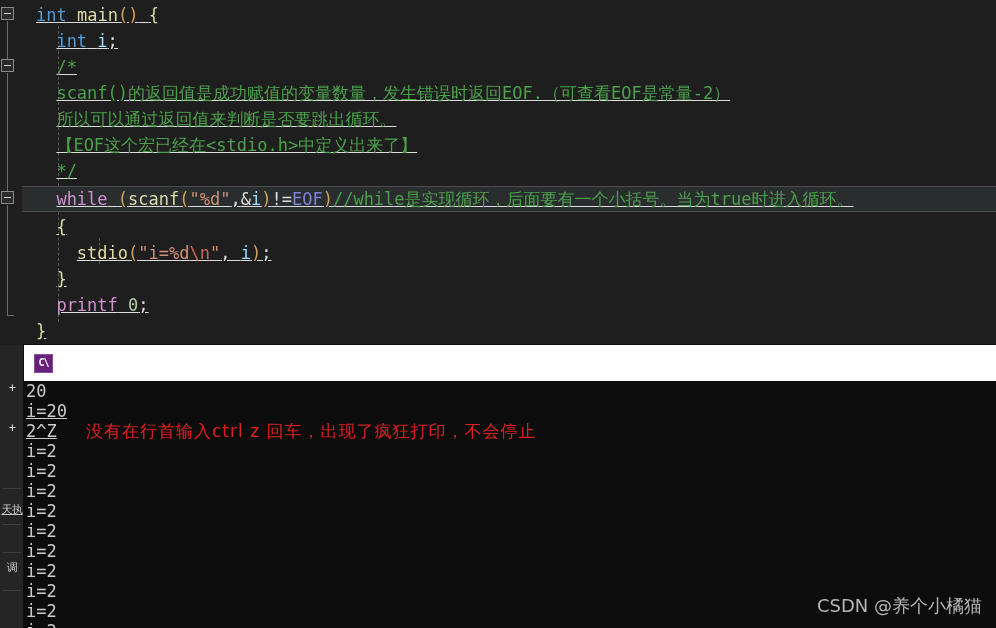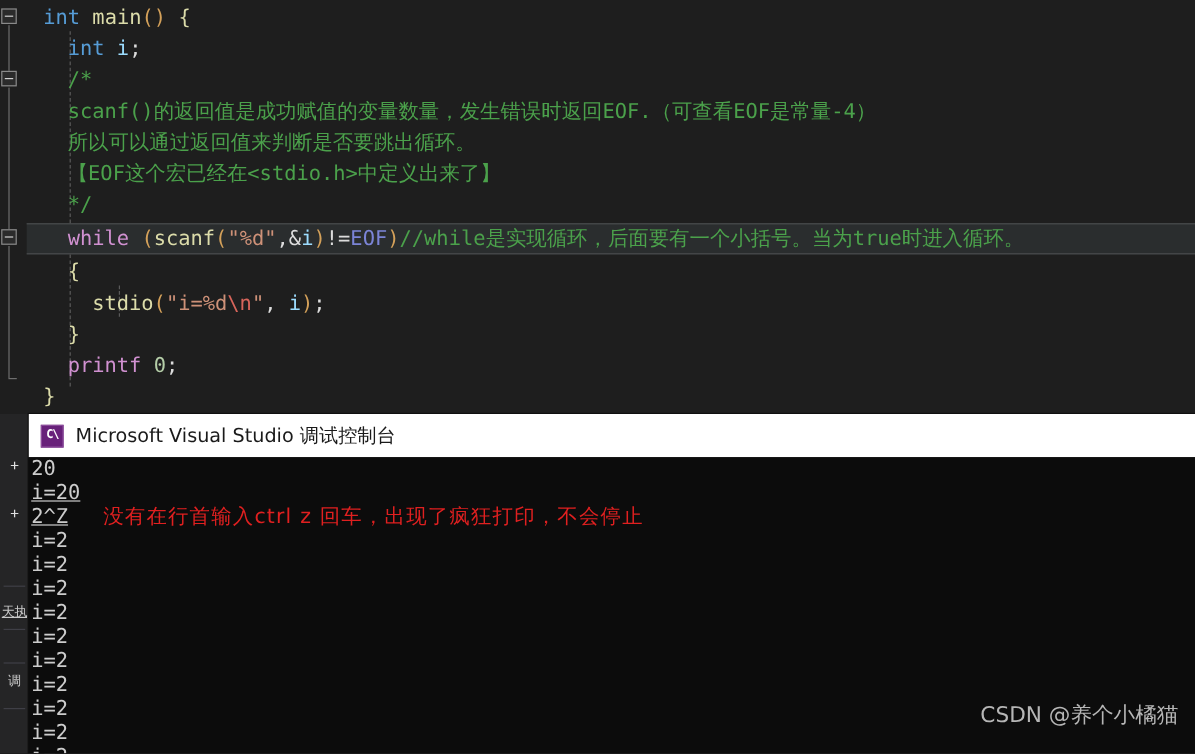--- a/index.html
+++ b/index.html
@@ -116,20 +116,21 @@
   .code-line {
     position: absolute;
     left: 22px;
     height: 26px;
     line-height: 26px;
     font-family: "DejaVu Sans Mono", "Liberation Mono", monospace;
     font-size: 17px;
     white-space: pre;
     color: #dcdcdc;
     z-index: 4;
+    text-decoration: underline;
   }
 
   
   .t-kw      { color: #569cd6; }   
   .t-ctrl    { color: #d191d1; }   
   .t-fn      { color: #dcdcaa; }   
   .t-paren   { color: #d4a15a; }   
   .t-brace   { color: #dcdcaa; }   
   .t-var     { color: #9cdcfe; }   
   .t-str     { color: #ce9178; }   
@@ -206,21 +207,21 @@
     letter-spacing: 1px;
     white-space: nowrap;
     height: 20px;
     line-height: 20px;
   }
 
   
   .watermark {
     position: absolute;
     right: 14px;
-    bottom: 20px;
+    bottom: 10px;
     color: #b6b6b6;
     font-family: "DejaVu Sans", "Liberation Sans", sans-serif;
     font-size: 18px;
     z-index: 9;
     white-space: nowrap;
   }
 </style>
 </head>
 <body>
 
@@ -265,39 +266,38 @@
 
     <div id="indent-guides">
         <div class="indent-guide" style="left: 58px; top: 26px; height: 160px;"></div>
         <div class="indent-guide" style="left: 58px; top: 212px; height: 110px;"></div>
         <div class="indent-guide" style="left: 99px; top: 238px; height: 26px;"></div>
       </div>
     <div id="code-lines">
         <div class="code-line" style="top: 2px; padding-left: 14px;"><span class="t-kw">int</span><span class="t-op"> </span><span class="t-fn">main</span><span class="t-paren">()</span><span class="t-op"> </span><span class="t-brace">{</span></div>
         <div class="code-line" style="top: 28px; padding-left: 34.4px;"><span class="t-kw">int</span><span class="t-op"> </span><span class="t-var">i</span><span class="t-op">;</span></div>
         <div class="code-line" style="top: 54px; padding-left: 34.4px;"><span class="t-cmt">/*</span></div>
-        <div class="code-line" style="top: 80px; padding-left: 34.4px;"><span class="t-cmt">scanf()的返回值是成功赋值的变量数量，发生错误时返回EOF.（可查看EOF是常量-4）</span></div>
+        <div class="code-line" style="top: 80px; padding-left: 34.4px;"><span class="t-cmt">scanf()的返回值是成功赋值的变量数量，发生错误时返回EOF.（可查看EOF是常量-2）</span></div>
         <div class="code-line" style="top: 106px; padding-left: 34.4px;"><span class="t-cmt">所以可以通过返回值来判断是否要跳出循环。</span></div>
         <div class="code-line" style="top: 132px; padding-left: 34.4px;"><span class="t-cmt">【EOF这个宏已经在&lt;stdio.h&gt;中定义出来了】</span></div>
         <div class="code-line" style="top: 158px; padding-left: 34.4px;"><span class="t-cmt">*/</span></div>
         <div class="code-line" style="top: 186px; padding-left: 34.4px;"><span class="t-ctrl">while</span><span class="t-op"> </span><span class="t-paren">(</span><span class="t-fn">scanf</span><span class="t-paren">(</span><span class="t-str">"%d"</span><span class="t-op">,</span><span class="t-op">&amp;</span><span class="t-var">i</span><span class="t-paren">)</span><span class="t-op">!=</span><span class="t-macro">EOF</span><span class="t-paren">)</span><span class="t-cmt">//while是实现循环，后面要有一个小括号。当为true时进入循环。</span></div>
         <div class="code-line" style="top: 214px; padding-left: 34.4px;"><span class="t-brace">{</span></div>
         <div class="code-line" style="top: 240px; padding-left: 54.8px;"><span class="t-fn">stdio</span><span class="t-paren">(</span><span class="t-str">"i=%d</span><span class="t-esc">\n</span><span class="t-str">"</span><span class="t-op">, </span><span class="t-var">i</span><span class="t-paren">)</span><span class="t-op">;</span></div>
         <div class="code-line" style="top: 266px; padding-left: 34.4px;"><span class="t-brace">}</span></div>
         <div class="code-line" style="top: 292px; padding-left: 34.4px;"><span class="t-ctrl">printf</span><span class="t-op"> </span><span class="t-num">0</span><span class="t-op">;</span></div>
         <div class="code-line" style="top: 318px; padding-left: 14px;"><span class="t-brace">}</span></div>
       </div>
   </div>
 
   <div class="console-window">
     <div class="console-titlebar">
       <div class="console-appicon">
         <span>C\</span>
       </div>
-      <div class="console-title">Microsoft Visual Studio 调试控制台</div>
     </div>
     <div class="console-body">
       <div id="console-lines">
           <div class="console-line" style="top: 0px; padding-left: 2px;">20</div>
           <div class="console-line" style="top: 20px; padding-left: 2px; text-decoration: underline;">i=20</div>
           <div class="console-line" style="top: 40px; padding-left: 2px; text-decoration: underline;">2^Z</div>
           <div class="console-line" style="top: 60px; padding-left: 2px;">i=2</div>
           <div class="console-line" style="top: 80px; padding-left: 2px;">i=2</div>
           <div class="console-line" style="top: 100px; padding-left: 2px;">i=2</div>
           <div class="console-line" style="top: 120px; padding-left: 2px;">i=2</div>

